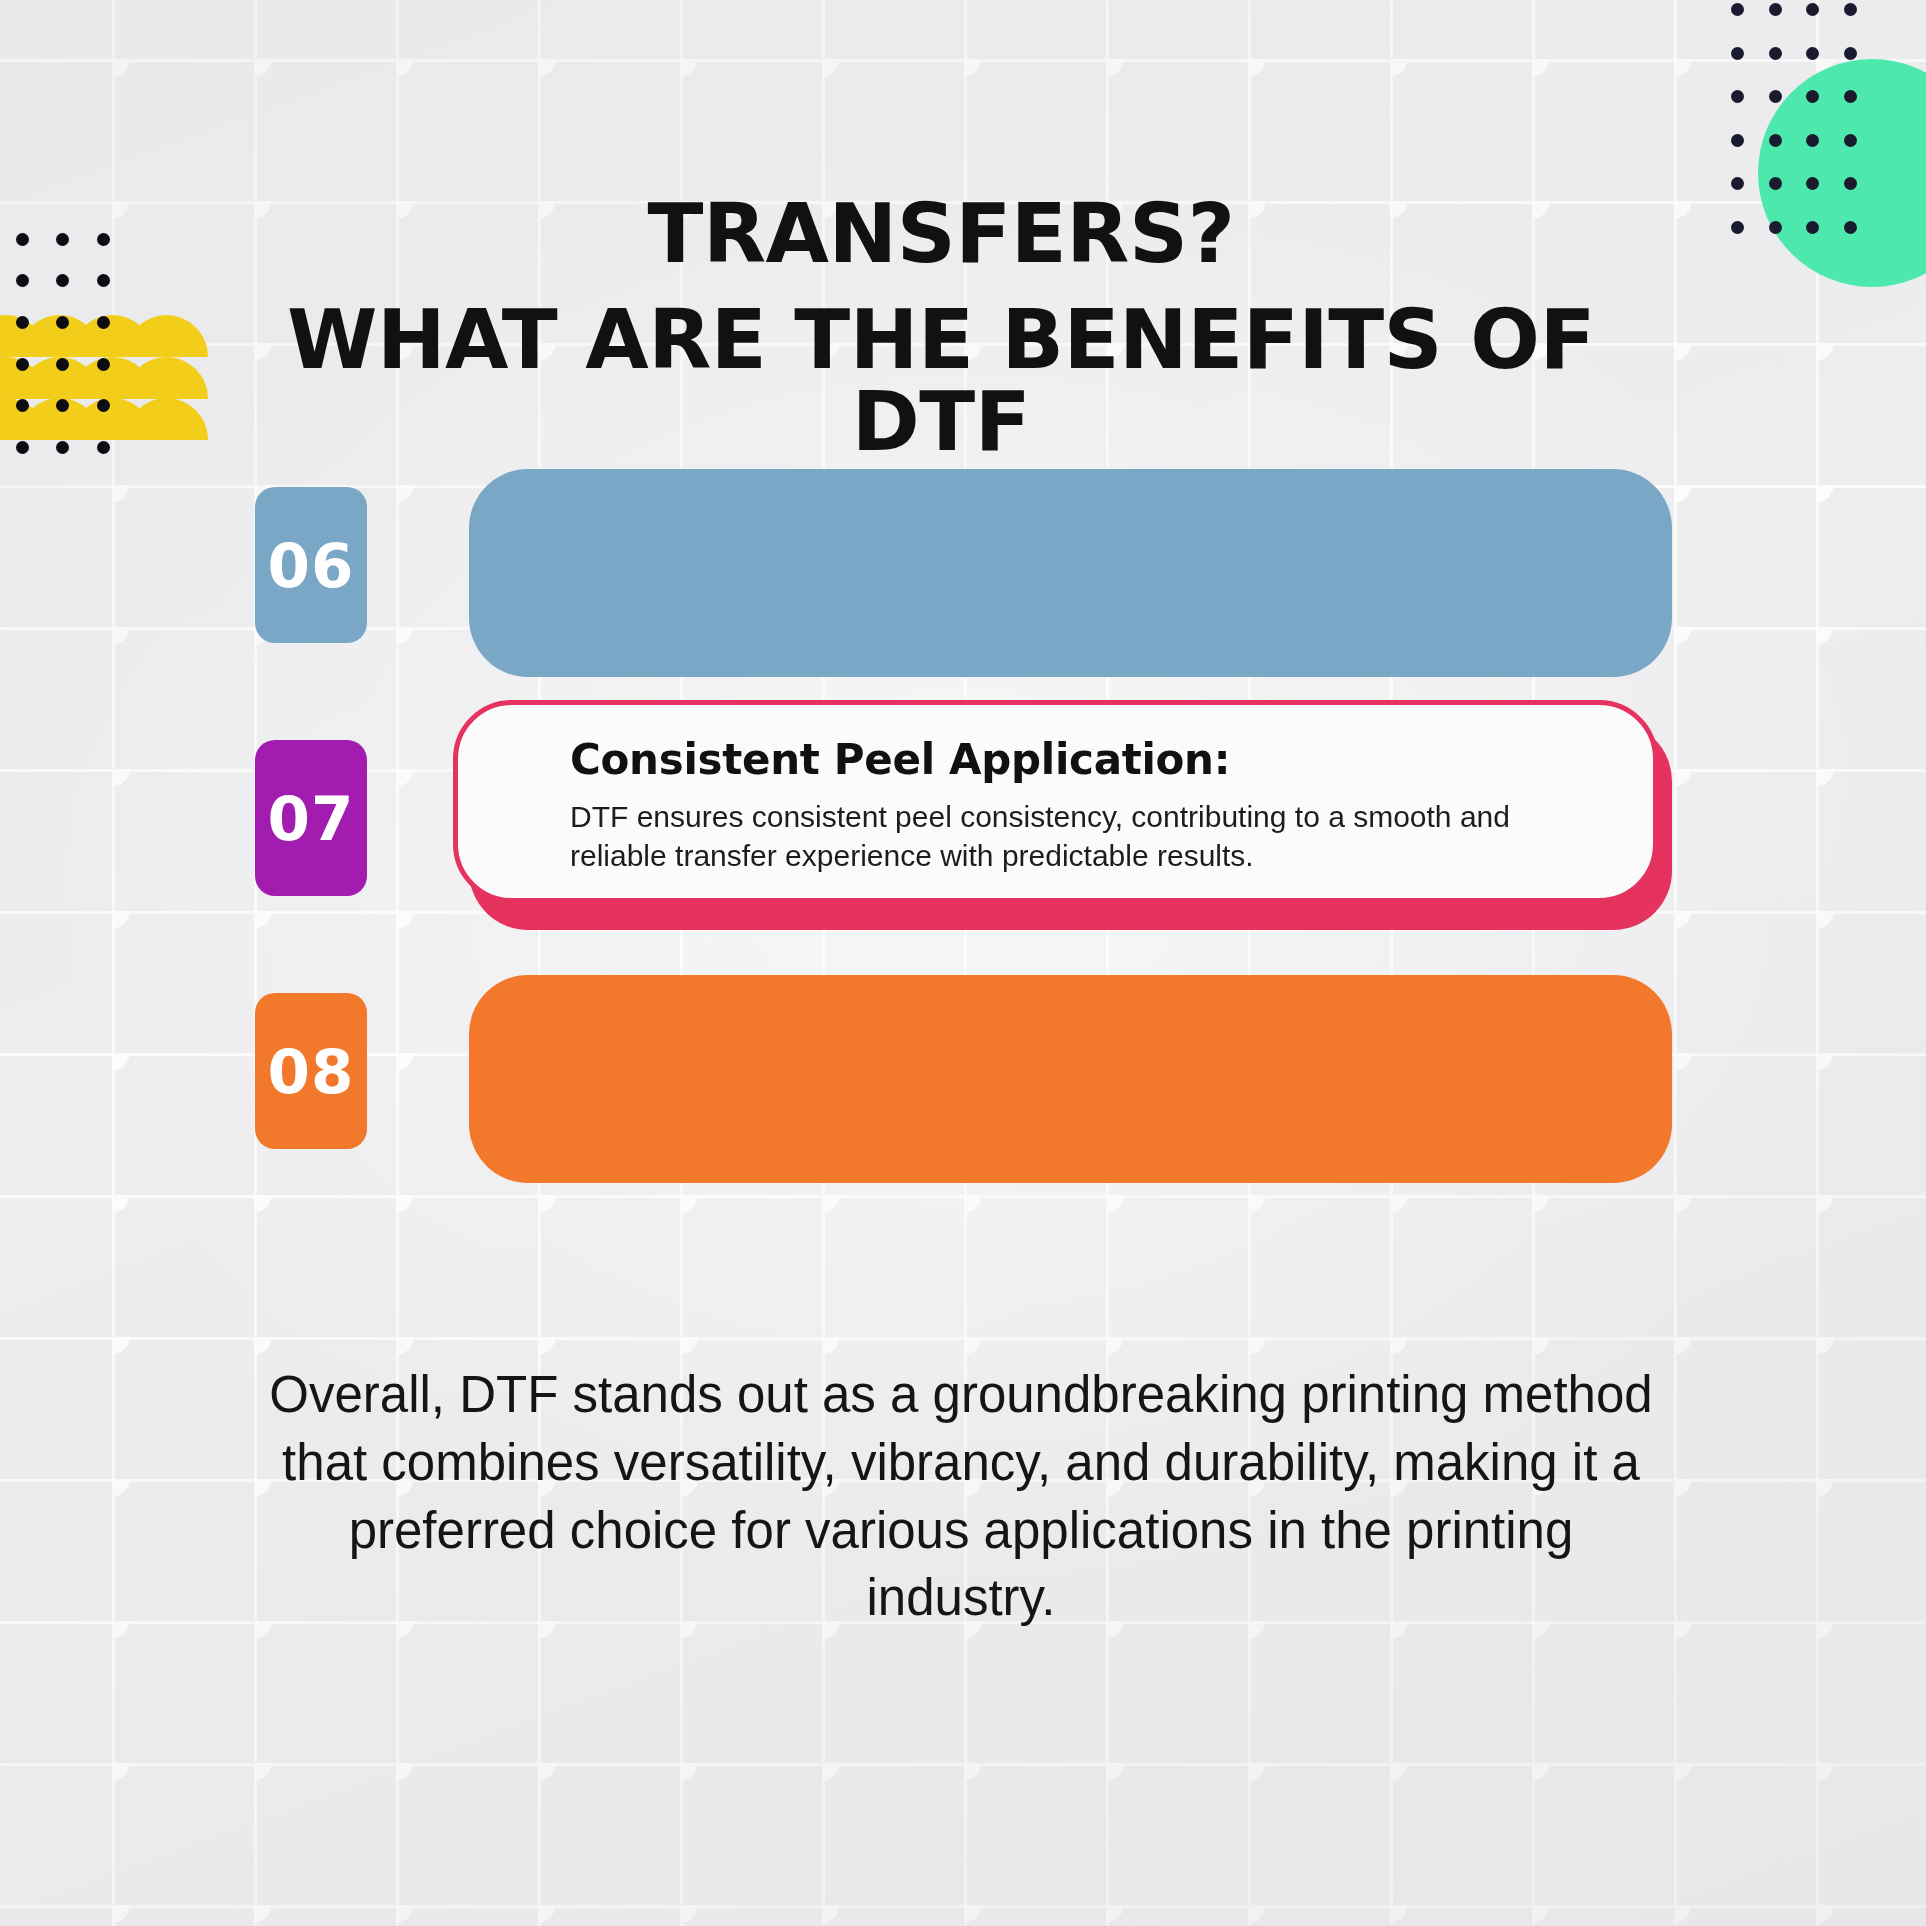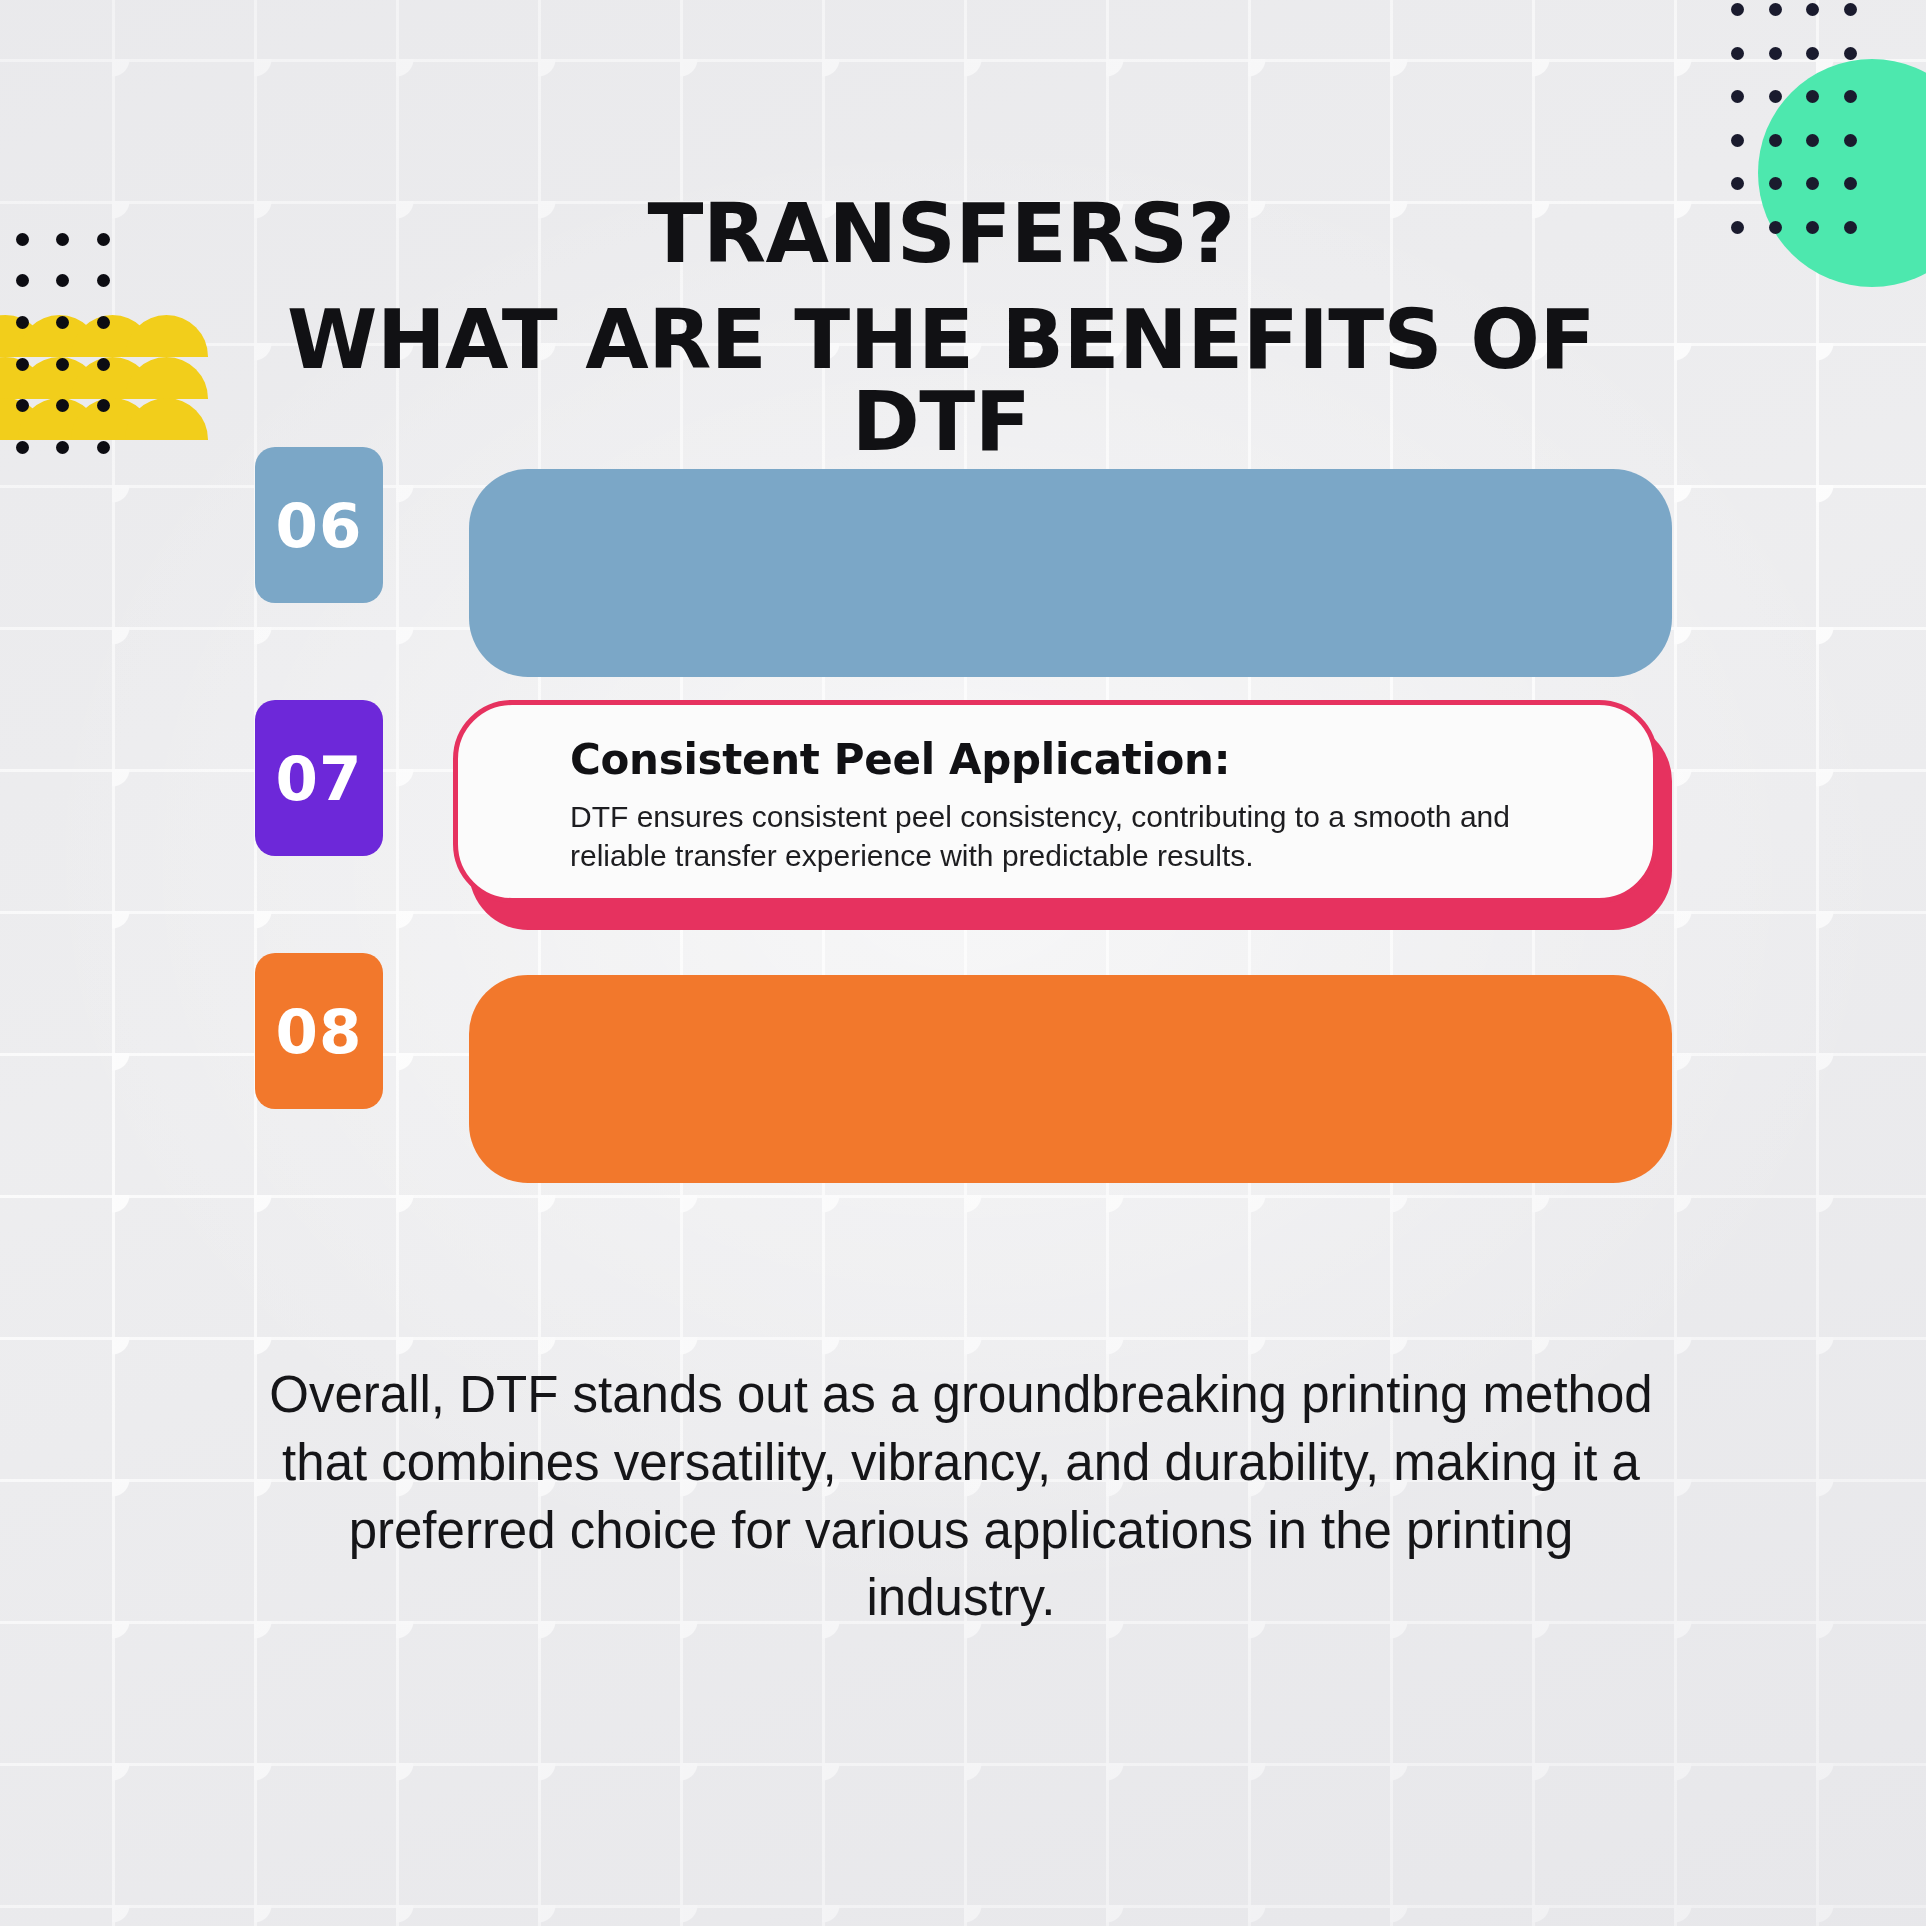--- a/index.html
+++ b/index.html
@@ -70,29 +70,30 @@
   
   #card-list { position:absolute; left:0; top:447px; width:1927px; }
   .card-row { position:relative; height:99px; margin-bottom:30px; }
   .card-row:nth-child(1) { height:223px; }
   .card-row:nth-child(2) { height:223px; }
   .card-row:nth-child(3) { height:223px; }
 
   .badge {
     position:absolute;
     left:255px;
-    width:128px; height:156px;
+    width:112px; height:156px;
     border-radius:20px;
     display:flex; align-items:center; justify-content:center;
     color:#ffffff;
     font-family:"DejaVu Sans", sans-serif;
     font-weight:bold;
     font-size:61px;
     letter-spacing:1px;
     z-index:3;
+    margin-top:40px;
   }
 
   .card-shadow {
     position:absolute;
     left:469px; right:255px;
     height:208px;
     border-radius:59px;
     top:22px;
     z-index:1;
   }
@@ -217,21 +218,21 @@
     <div class="card-shadow" style="background: rgb(123, 167, 199);"></div>
     <div class="badge" style="background: rgb(123, 167, 199);">06</div>
   </div>
 
   <div class="card-row">
     <div class="card-shadow" style="background: rgb(230, 50, 95);"></div>
     <div class="card" style="border-color: rgb(230, 50, 95);">
       <div class="card-title">Consistent Peel Application:</div>
       <div class="card-body">DTF ensures consistent peel consistency, contributing to a smooth and reliable transfer experience with predictable results.</div>
     </div>
-    <div class="badge" style="background: #6d28d9;">07</div>
+    <div class="badge" style="background: #a21caf;">07</div>
   </div>
 
   <div class="card-row">
     <div class="card-shadow" style="background: rgb(242, 120, 44);"></div>
     <div class="badge" style="background: rgb(242, 120, 44);">08</div>
   </div>
 
 </div>
 
 <p id="summary">Overall, DTF stands out as a groundbreaking printing method that combines versatility, vibrancy, and durability, making it a preferred choice for various applications in the printing industry.</p>

